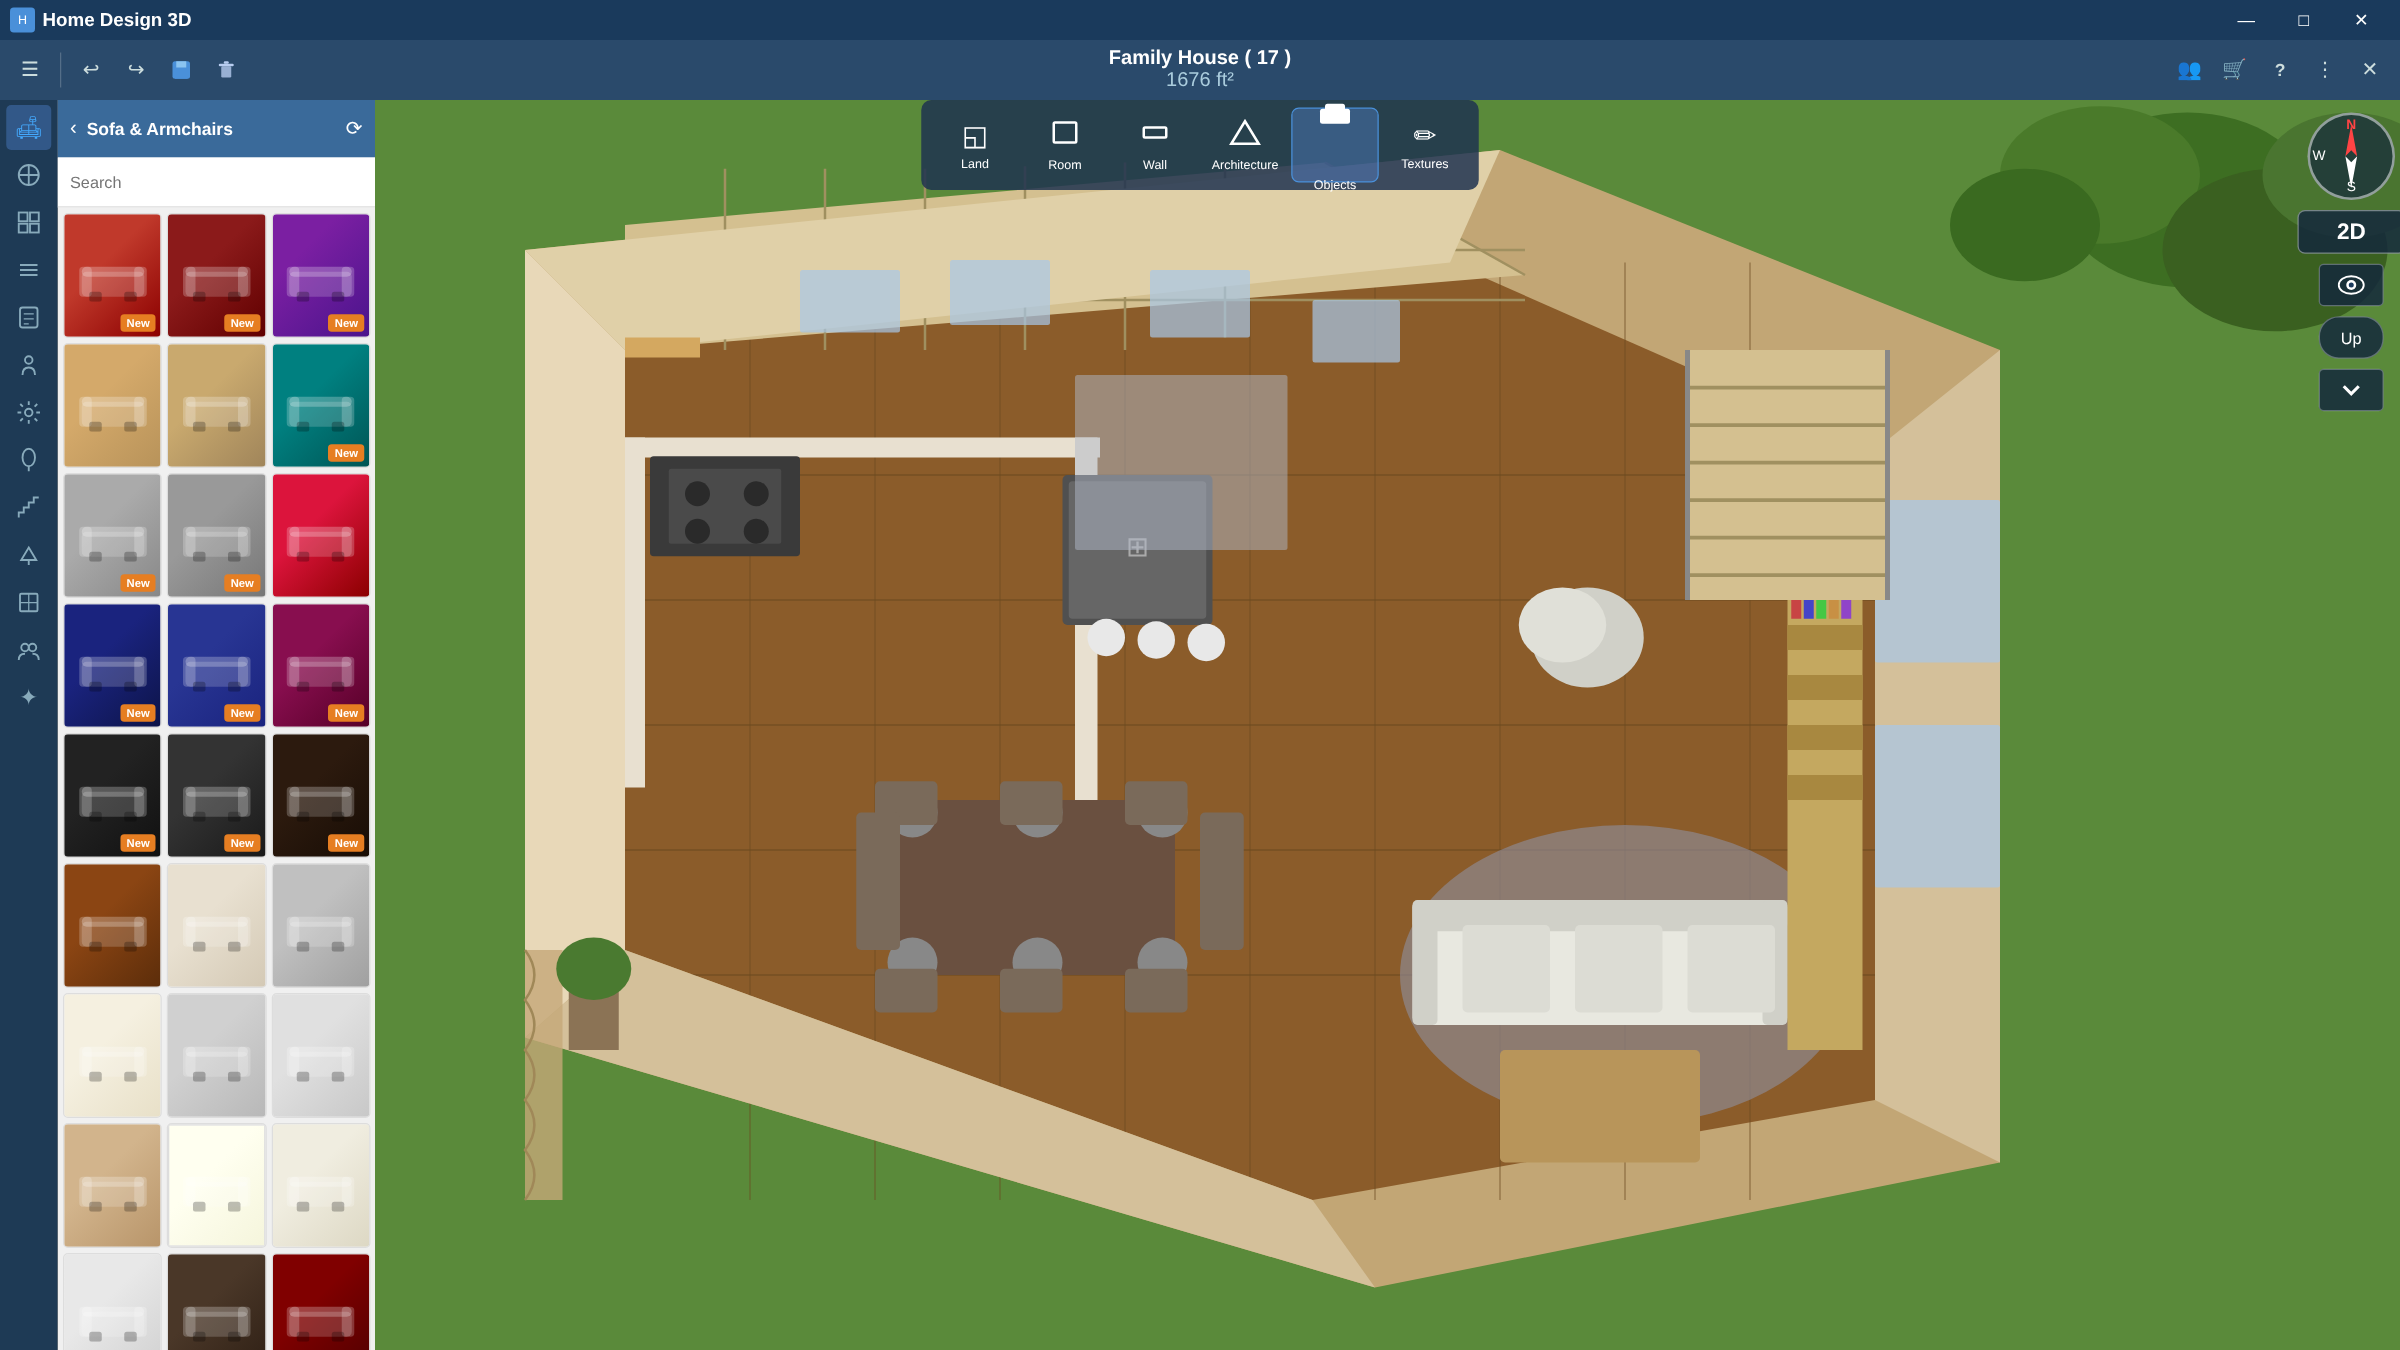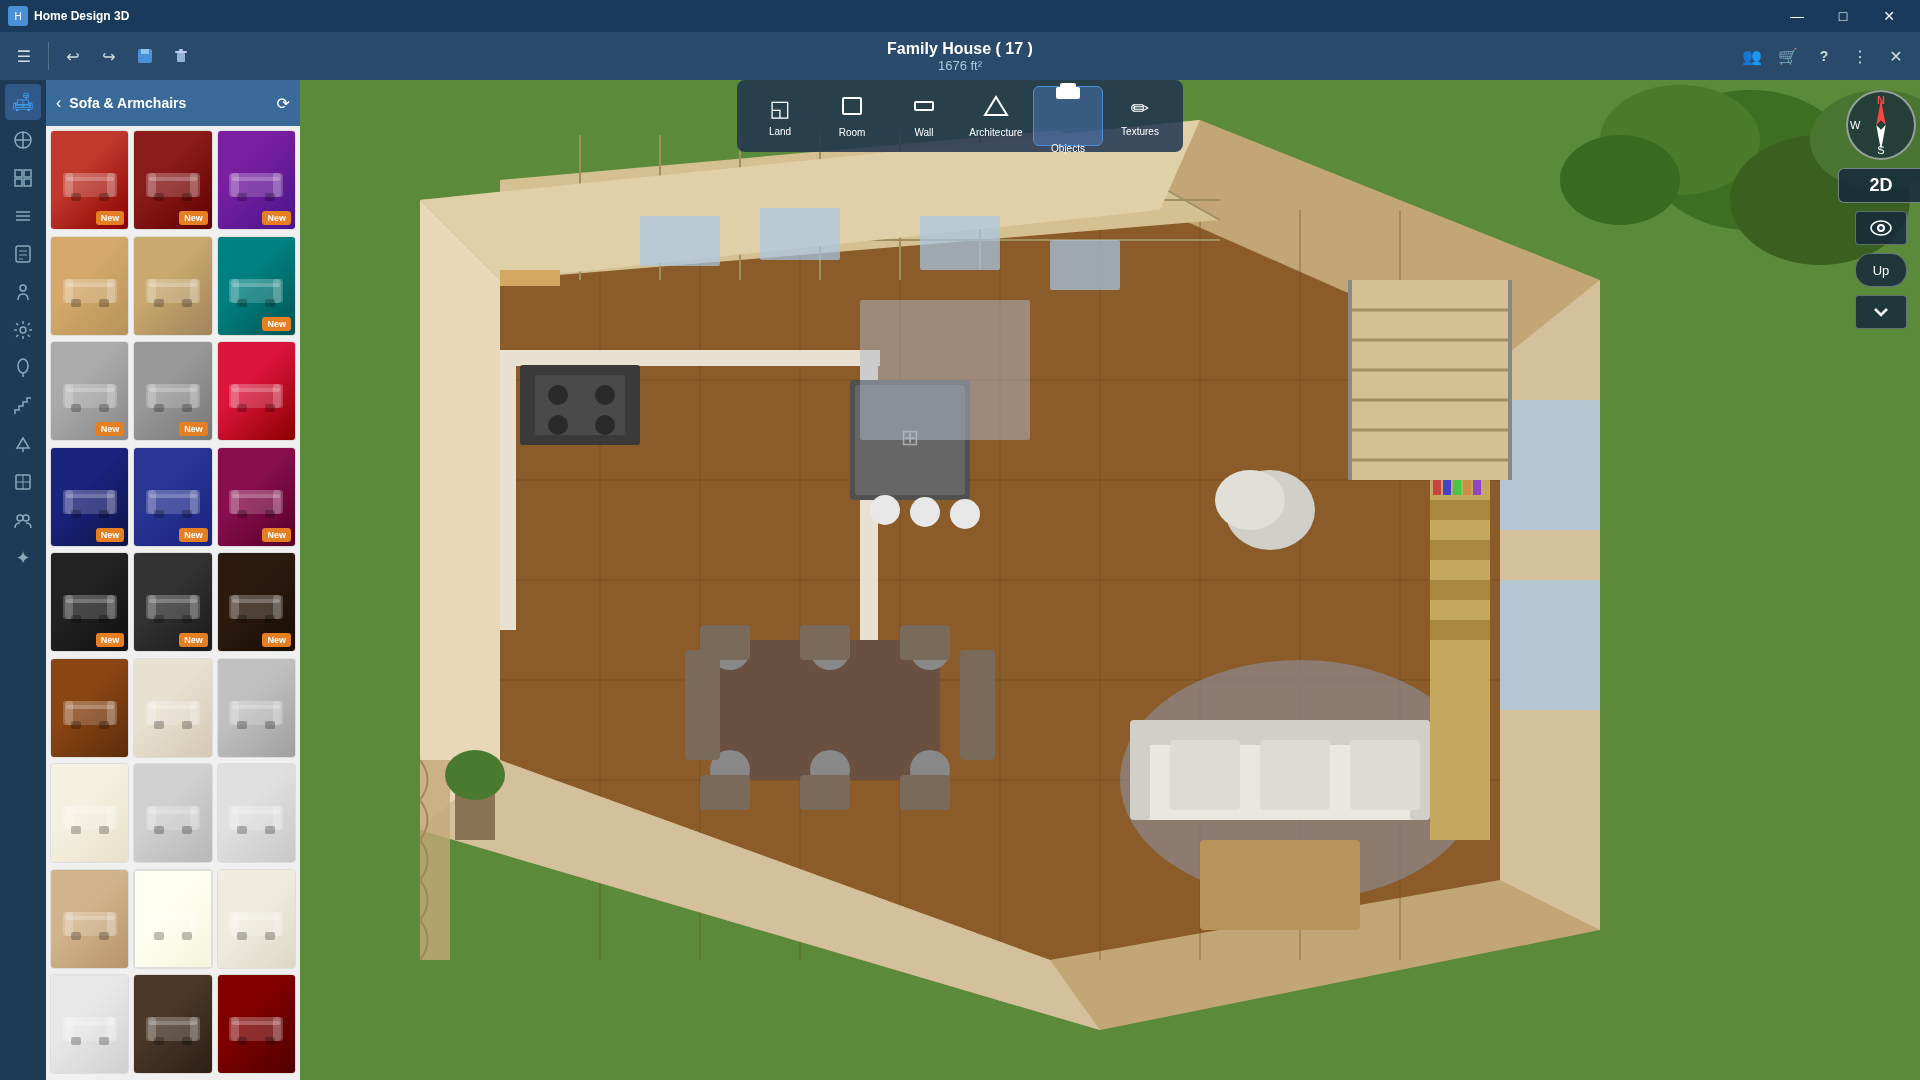--- a/index.html
+++ b/index.html
@@ -5,21 +5,21 @@
     * { margin: 0; padding: 0; box-sizing: border-box; }
     body { width: 1920px; height: 1080px; overflow: hidden; font-family: 'Segoe UI', Arial, sans-serif; background: #2b2b2b; }
 
     
     #titlebar {
       position: absolute; top: 0; left: 0; width: 1920px; height: 32px;
       background: #1a3a5c; display: flex; align-items: center; padding: 0 8px;
       z-index: 100;
     }
     #titlebar .app-icon { width: 20px; height: 20px; margin-right: 6px; background: #4a90d9; border-radius: 3px; display: flex; align-items: center; justify-content: center; color: white; font-size: 10px; }
-    #titlebar .app-title { color: white; font-size: 12px; font-weight: 600; flex: 1; }
+    #titlebar .app-title { color: white; font-size: 15px; font-weight: 600; flex: 1; }
     #titlebar .win-controls { display: flex; gap: 0; }
     #titlebar .win-btn { width: 46px; height: 32px; display: flex; align-items: center; justify-content: center; color: white; font-size: 14px; cursor: pointer; }
 
     
     #toolbar {
       position: absolute; top: 32px; left: 0; width: 1920px; height: 48px;
       background: #2a4a6b; display: flex; align-items: center; padding: 0 8px; gap: 4px;
       z-index: 99;
     }
     .tb-btn {
@@ -28,21 +28,21 @@
     }
     .tb-separator { width: 1px; height: 28px; background: rgba(255,255,255,0.2); margin: 0 4px; }
 
     
     #center-title {
       position: absolute; top: 32px; left: 50%; transform: translateX(-50%);
       display: flex; flex-direction: column; align-items: center; justify-content: center;
       height: 48px; color: white; z-index: 100;
     }
     #center-title .house-name { font-size: 16px; font-weight: 600; }
-    #center-title .house-area { font-size: 13px; color: #acd; }
+    #center-title .house-area { font-size: 16px; color: #acd; }
 
     
     #right-toolbar {
       position: absolute; top: 32px; right: 0; height: 48px;
       display: flex; align-items: center; gap: 4px; padding: 0 8px;
       background: #2a4a6b; z-index: 99;
     }
     .rtb-btn { width: 32px; height: 32px; display: flex; align-items: center; justify-content: center; color: #cdd; font-size: 16px; cursor: pointer; }
 
     
@@ -348,20 +348,23 @@
   </div>
   <div class="sb-btn">✦</div>
 </div>
 
 <div id="object-panel">
   <div id="panel-header">
     <div class="back-btn">‹</div>
     <div class="panel-title">Sofa &amp; Armchairs</div>
     <div class="refresh-btn">⟳</div>
   </div>
+  <div id="search-bar">
+    <input type="text" placeholder="Search" style="">
+  </div>
   <div id="items-grid">
   <div class="item-card">
         <div class="item-img sofa-red">
           <svg width="58" height="42" viewBox="0 0 58 42" fill="none" xmlns="http://www.w3.org/2000/svg">
       <rect x="4" y="18" width="50" height="20" rx="4" fill="rgba(255,255,255,0.18)"></rect>
       <rect x="4" y="14" width="50" height="8" rx="4" fill="rgba(255,255,255,0.25)"></rect>
       <rect x="2" y="14" width="10" height="24" rx="3" fill="rgba(255,255,255,0.22)"></rect>
       <rect x="46" y="14" width="10" height="24" rx="3" fill="rgba(255,255,255,0.22)"></rect>
       <rect x="10" y="34" width="10" height="8" rx="2" fill="rgba(0,0,0,0.25)"></rect>
       <rect x="38" y="34" width="10" height="8" rx="2" fill="rgba(0,0,0,0.25)"></rect>

